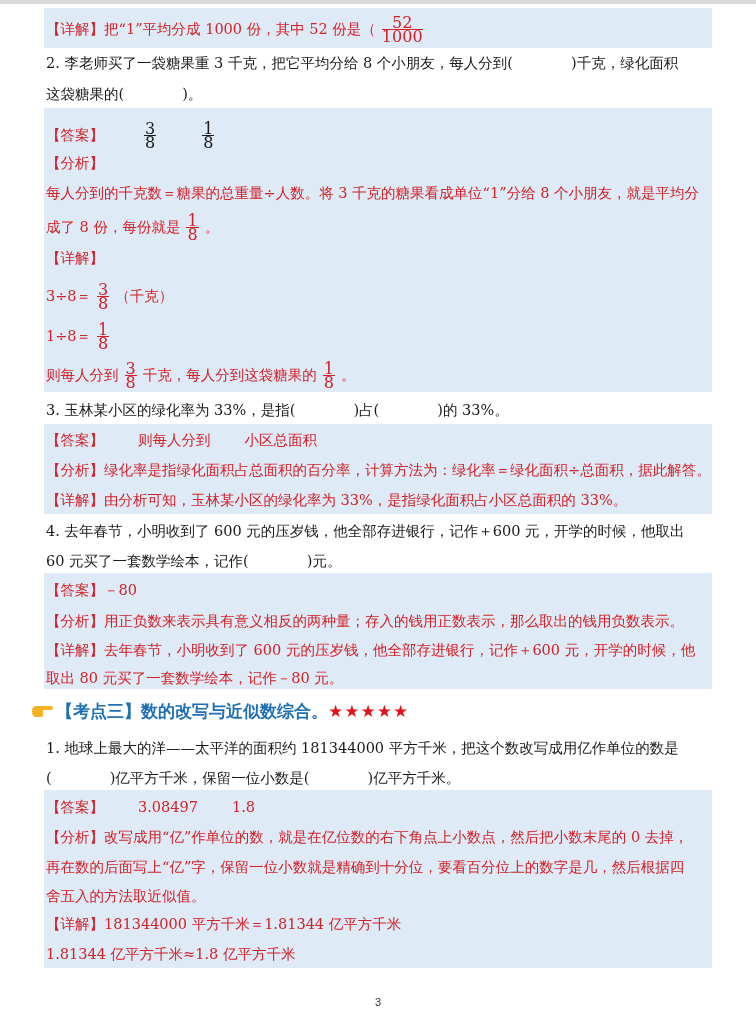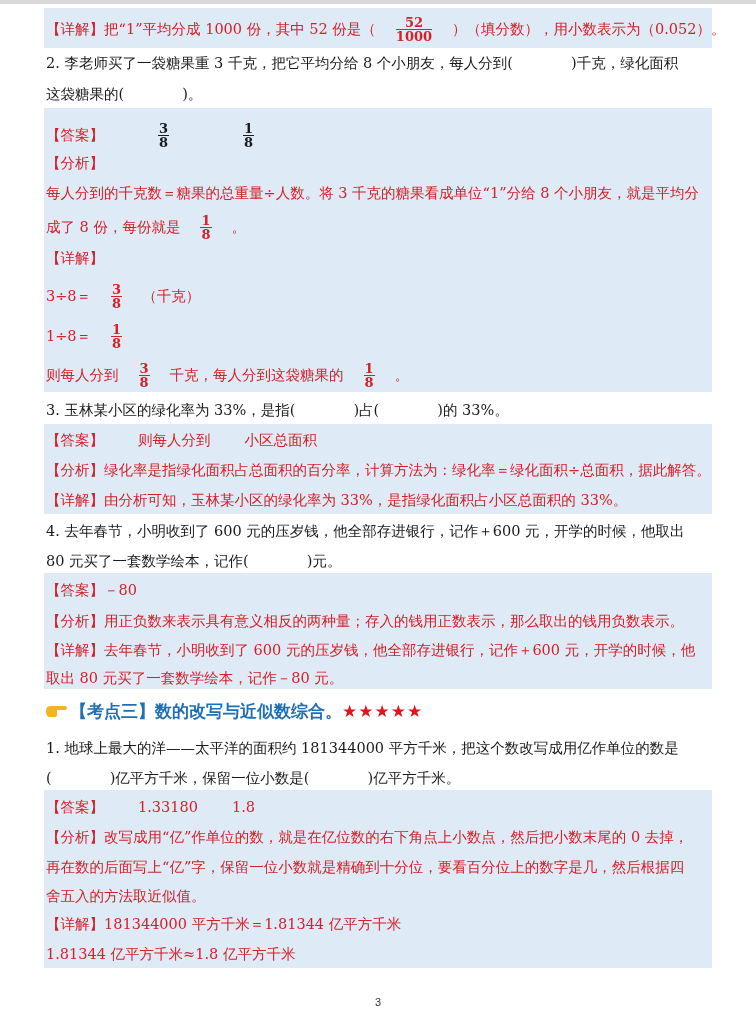--- a/index.html
+++ b/index.html
@@ -3,40 +3,40 @@
 <meta charset="utf-8">
 <style>
   html,body{margin:0;padding:0;}
   body{width:756px;height:1024px;background:#ffffff;position:relative;overflow:hidden;
        font-family:"DejaVu Serif","Liberation Serif",serif;color:#1a1a1a;}
   .topbar{position:absolute;left:0;top:0;width:756px;height:4px;background:#d9d9d9;}
   .block{position:absolute;left:44px;width:668px;background:#deeaf6;}
   .line{position:absolute;left:46px;font-size:14.5px;white-space:nowrap;line-height:20px;}
   .red{color:#d42027;}
   .black{color:#1a1a1a;}
-  .frac{display:inline-block;vertical-align:middle;text-align:center;font-size:13px;line-height:13px;margin:0 20px;font-weight:bold;}
+  .frac{display:inline-block;vertical-align:middle;text-align:center;font-size:16px;line-height:13px;margin:0 6px;}
   .frac .num{display:block;padding:0 1px;border-bottom:1px solid currentColor;}
   .frac .den{display:block;}
   .blank{display:inline-block;width:58px;}
   .gap{display:inline-block;width:34px;}
-  .heading{position:absolute;left:44px;top:700px;font-size:17px;font-weight:bold;color:#1f6fb5;
+  .heading{position:absolute;left:30px;top:700px;font-size:17px;font-weight:bold;color:#1f6fb5;
            font-family:"DejaVu Sans","Liberation Sans",sans-serif;white-space:nowrap;}
   .stars{color:#e0141c;letter-spacing:1px;}
   .hand{display:inline-block;width:24px;height:16px;vertical-align:-2px;margin-right:2px;}
   .pagenum{position:absolute;left:0;width:756px;top:996px;text-align:center;font-size:11px;color:#333;
            font-family:"Liberation Sans",sans-serif;}
 </style>
 </head>
 <body>
 
 <div class="topbar"></div>
 
 <div class="block" style="top:8px;height:40px;"></div>
 <div class="line red" style="top:16px;">
-  <span>【详解】</span><span>把“1”平均分成 1000 份，其中 52 份是（</span><span class="frac"><span class="num">52</span><span class="den">1000</span></span><span>）（填分数），用小数表示为（0.052）。</span>
+  <span>【详解】</span><span>把“1”平均分成 1000 份，其中 52 份是（</span><span class="frac"><span class="num">52</span><span class="den">1000</span></span>
 </div>
 
 <div class="line black" style="top:53px;">
   <span>2.  李老师买了一袋糖果重 3 千克，把它平均分给 8 个小朋友，每人分到(</span><span class="blank"></span><span>)千克，绿化面积</span>
 </div>
 <div class="line black" style="top:84px;">
   <span>这袋糖果的(</span><span class="blank"></span><span>)。</span>
 </div>
 
 <div class="block" style="top:108px;height:284px;"></div>
@@ -68,21 +68,21 @@
 </div>
 <div class="line red" style="top:460px;text-align:right;">
   <span>【分析】</span><span>绿化率是指绿化面积占总面积的百分率，计算方法为：绿化率＝绿化面积÷总面积，据此解答。</span>
 </div>
 <div class="line red" style="top:490px;">
   <span>【详解】</span><span>由分析可知，玉林某小区的绿化率为 33%，是指绿化面积占小区总面积的 33%。</span>
 </div>
 
 <div class="line black" style="top:521px;">4.  去年春节，小明收到了 600 元的压岁钱，他全部存进银行，记作＋600 元，开学的时候，他取出</div>
 <div class="line black" style="top:551px;">
-  <span>80 元买了一套数学绘本，记作(</span><span class="blank"></span><span>)元。</span>
+  <span>60 元买了一套数学绘本，记作(</span><span class="blank"></span><span>)元。</span>
 </div>
 <div class="block" style="top:573px;height:116px;"></div>
 <div class="line red" style="top:580px;">
   <span>【答案】</span><span>－80</span>
 </div>
 <div class="line red" style="top:611px;">
   <span>【分析】</span><span>用正负数来表示具有意义相反的两种量；存入的钱用正数表示，那么取出的钱用负数表示。</span>
 </div>
 <div class="line red" style="top:640px;">
   <span>【详解】</span><span>去年春节，小明收到了 600 元的压岁钱，他全部存进银行，记作＋600 元，开学的时候，他</span>
@@ -94,21 +94,21 @@
     <path d="M2 8 Q2 3 7 3 L21 3 Q23 3 23 5 Q23 7 21 7 L13 7 L13 12 Q13 14 10 14 L6 14 Q2 14 2 8 Z" fill="#f5b324"></path>
   </svg><span>【考点三】数的改写与近似数综合。</span><span class="stars">★★★★★</span>
 </div>
 
 <div class="line black" style="top:738px;">1.  地球上最大的洋——太平洋的面积约 181344000 平方千米，把这个数改写成用亿作单位的数是</div>
 <div class="line black" style="top:768px;">
   <span>(</span><span class="blank"></span><span>)亿平方千米，保留一位小数是(</span><span class="blank"></span><span>)亿平方千米。</span>
 </div>
 <div class="block" style="top:790px;height:178px;"></div>
 <div class="line red" style="top:797px;">
-  <span>【答案】</span><span class="gap"></span><span>1.33180</span><span class="gap"></span><span>1.8</span>
+  <span>【答案】</span><span class="gap"></span><span>3.08497</span><span class="gap"></span><span>1.8</span>
 </div>
 <div class="line red" style="top:827px;">
   <span>【分析】</span><span>改写成用“亿”作单位的数，就是在亿位数的右下角点上小数点，然后把小数末尾的 0 去掉，</span>
 </div>
 <div class="line red" style="top:857px;">再在数的后面写上“亿”字，保留一位小数就是精确到十分位，要看百分位上的数字是几，然后根据四</div>
 <div class="line red" style="top:886px;">舍五入的方法取近似值。</div>
 <div class="line red" style="top:914px;">
   <span>【详解】</span><span>181344000 平方千米＝1.81344 亿平方千米</span>
 </div>
 <div class="line red" style="top:944px;">1.81344 亿平方千米≈1.8 亿平方千米</div>

